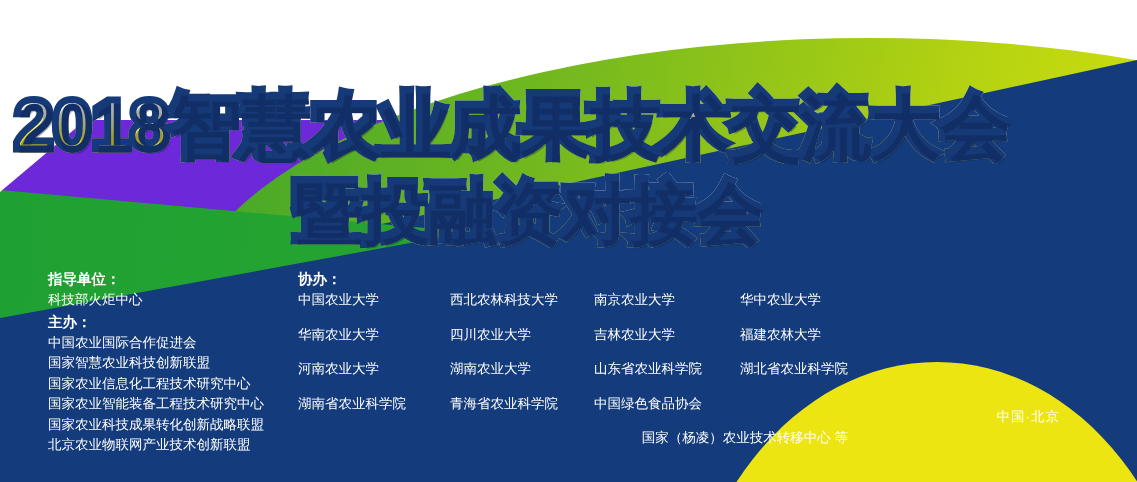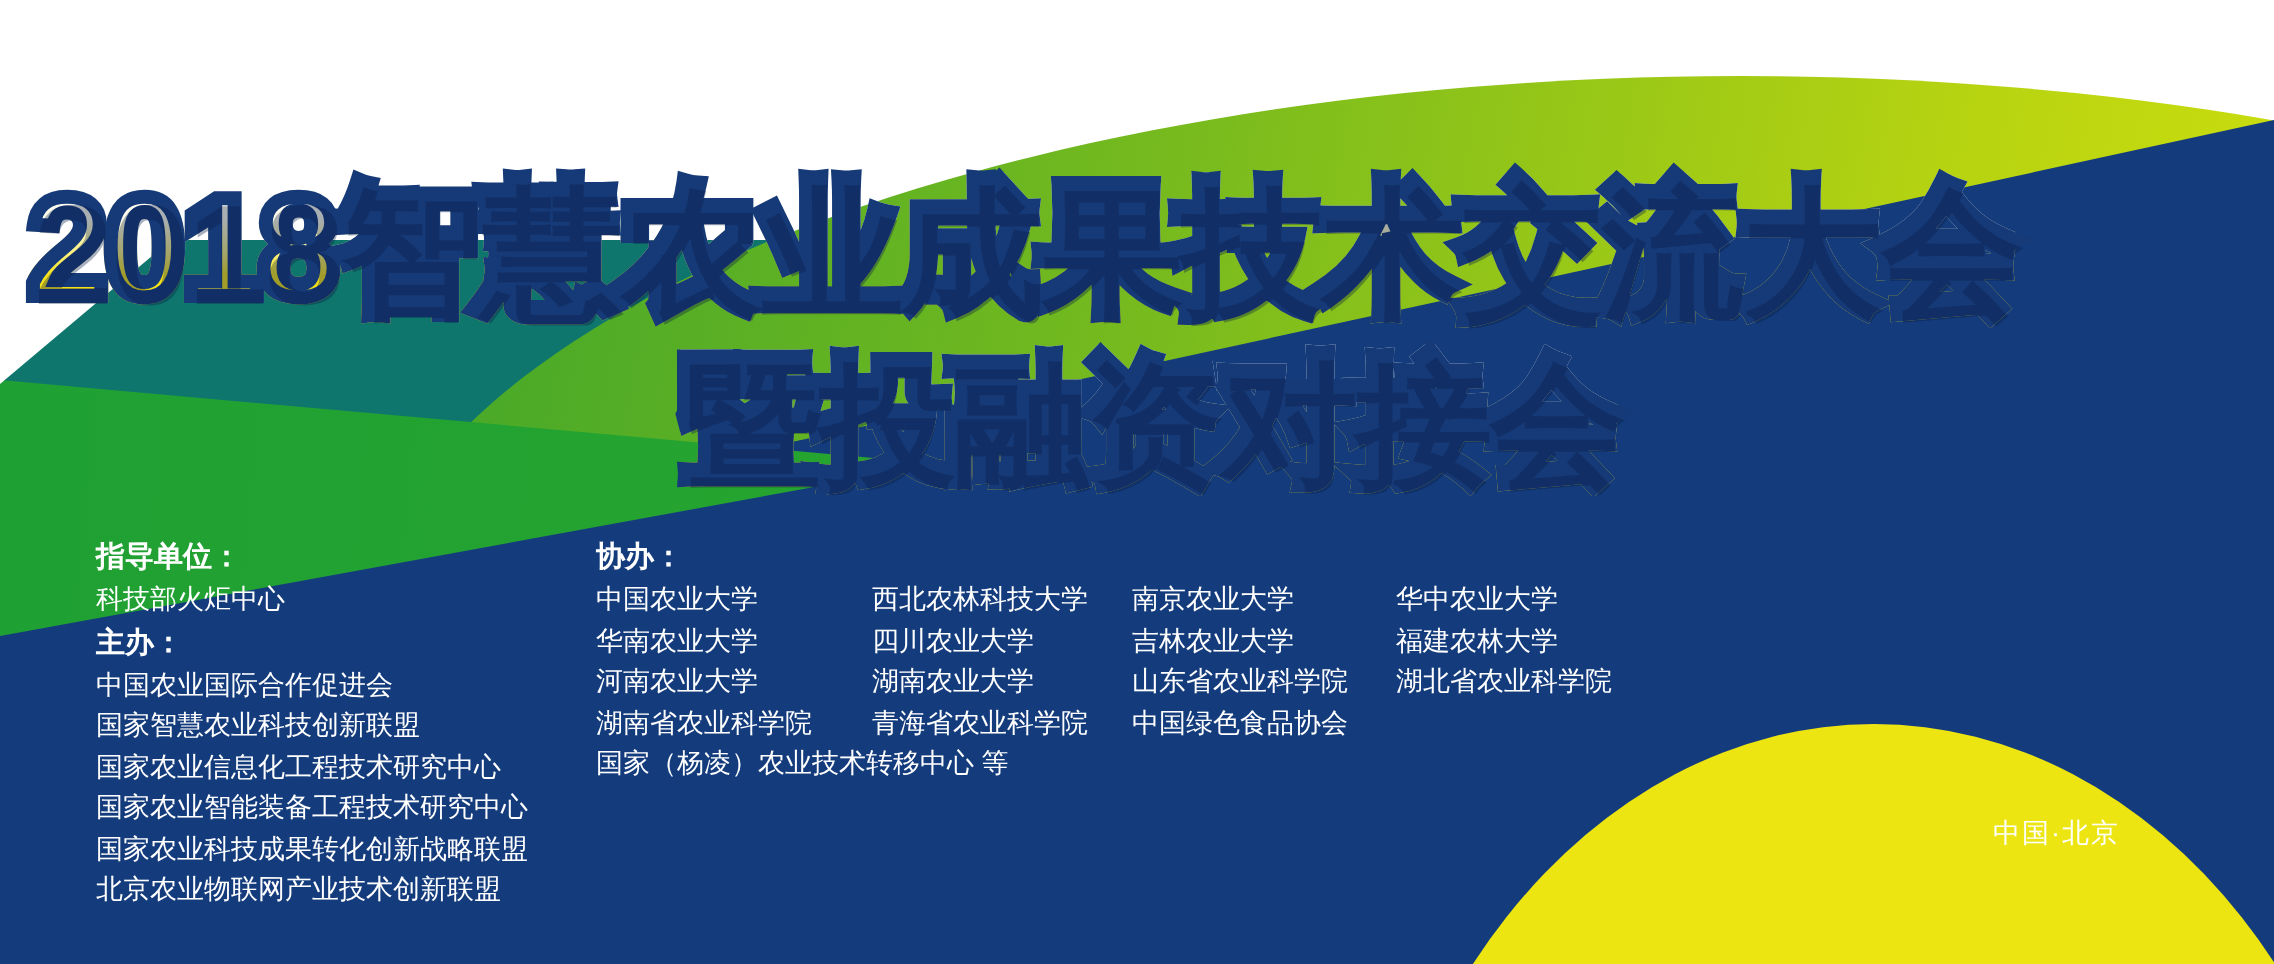--- a/index.html
+++ b/index.html
@@ -5,21 +5,21 @@
   html, body {
     margin: 0;
     padding: 0;
     background: #ffffff;
   }
   #banner {
     position: relative;
     width: 1137px;
     height: 482px;
     overflow: hidden;
-    background: #0f766e;
+    background: #6d28d9;
     font-family: "Liberation Sans", "DejaVu Sans", sans-serif;
   }
 
   
   .bg-white-top {
     position: absolute;
     left: 0; top: 0;
     width: 1137px; height: 120px;
     background: #ffffff;
     z-index: 1;
@@ -94,21 +94,20 @@
     left: 14px;
     top: 86px;
     font-size: 71px;
     line-height: 78px;
   }
   .title-line-2 {
     left: 292px;
     top: 172px;
     font-size: 68px;
     line-height: 76px;
-    margin-left: 48px;
   }
 
   
   .info {
     position: absolute;
     z-index: 11;
     color: #ffffff;
     font-size: 13.5px;
     line-height: 20.5px;
   }
@@ -122,27 +121,28 @@
 
   .col-guide  { left: 48px;  top: 268px; }
   .col-assist { left: 298px; top: 268px; }
   .col-host   { left: 832px; top: 268px; }
 
   .assist-grid {
     display: grid;
     grid-template-columns: 138px 130px 132px auto;
     column-gap: 0px;
     row-gap: 0px;
+    gap: 14px;
   }
   .assist-grid .cell {
     white-space: nowrap;
     font-size: 13.5px;
     line-height: 20.5px;
   }
-  .assist-grid .wide { grid-column: 1 / span 4; }
+  .assist-grid .wide { grid-column: 1 / span 4; text-align: right; }
 
   .location {
     position: absolute;
     z-index: 11;
     left: 0;
     top: 408px;
     width: 1060px;
     text-align: right;
     color: #ffffff;
     font-size: 13.5px;

